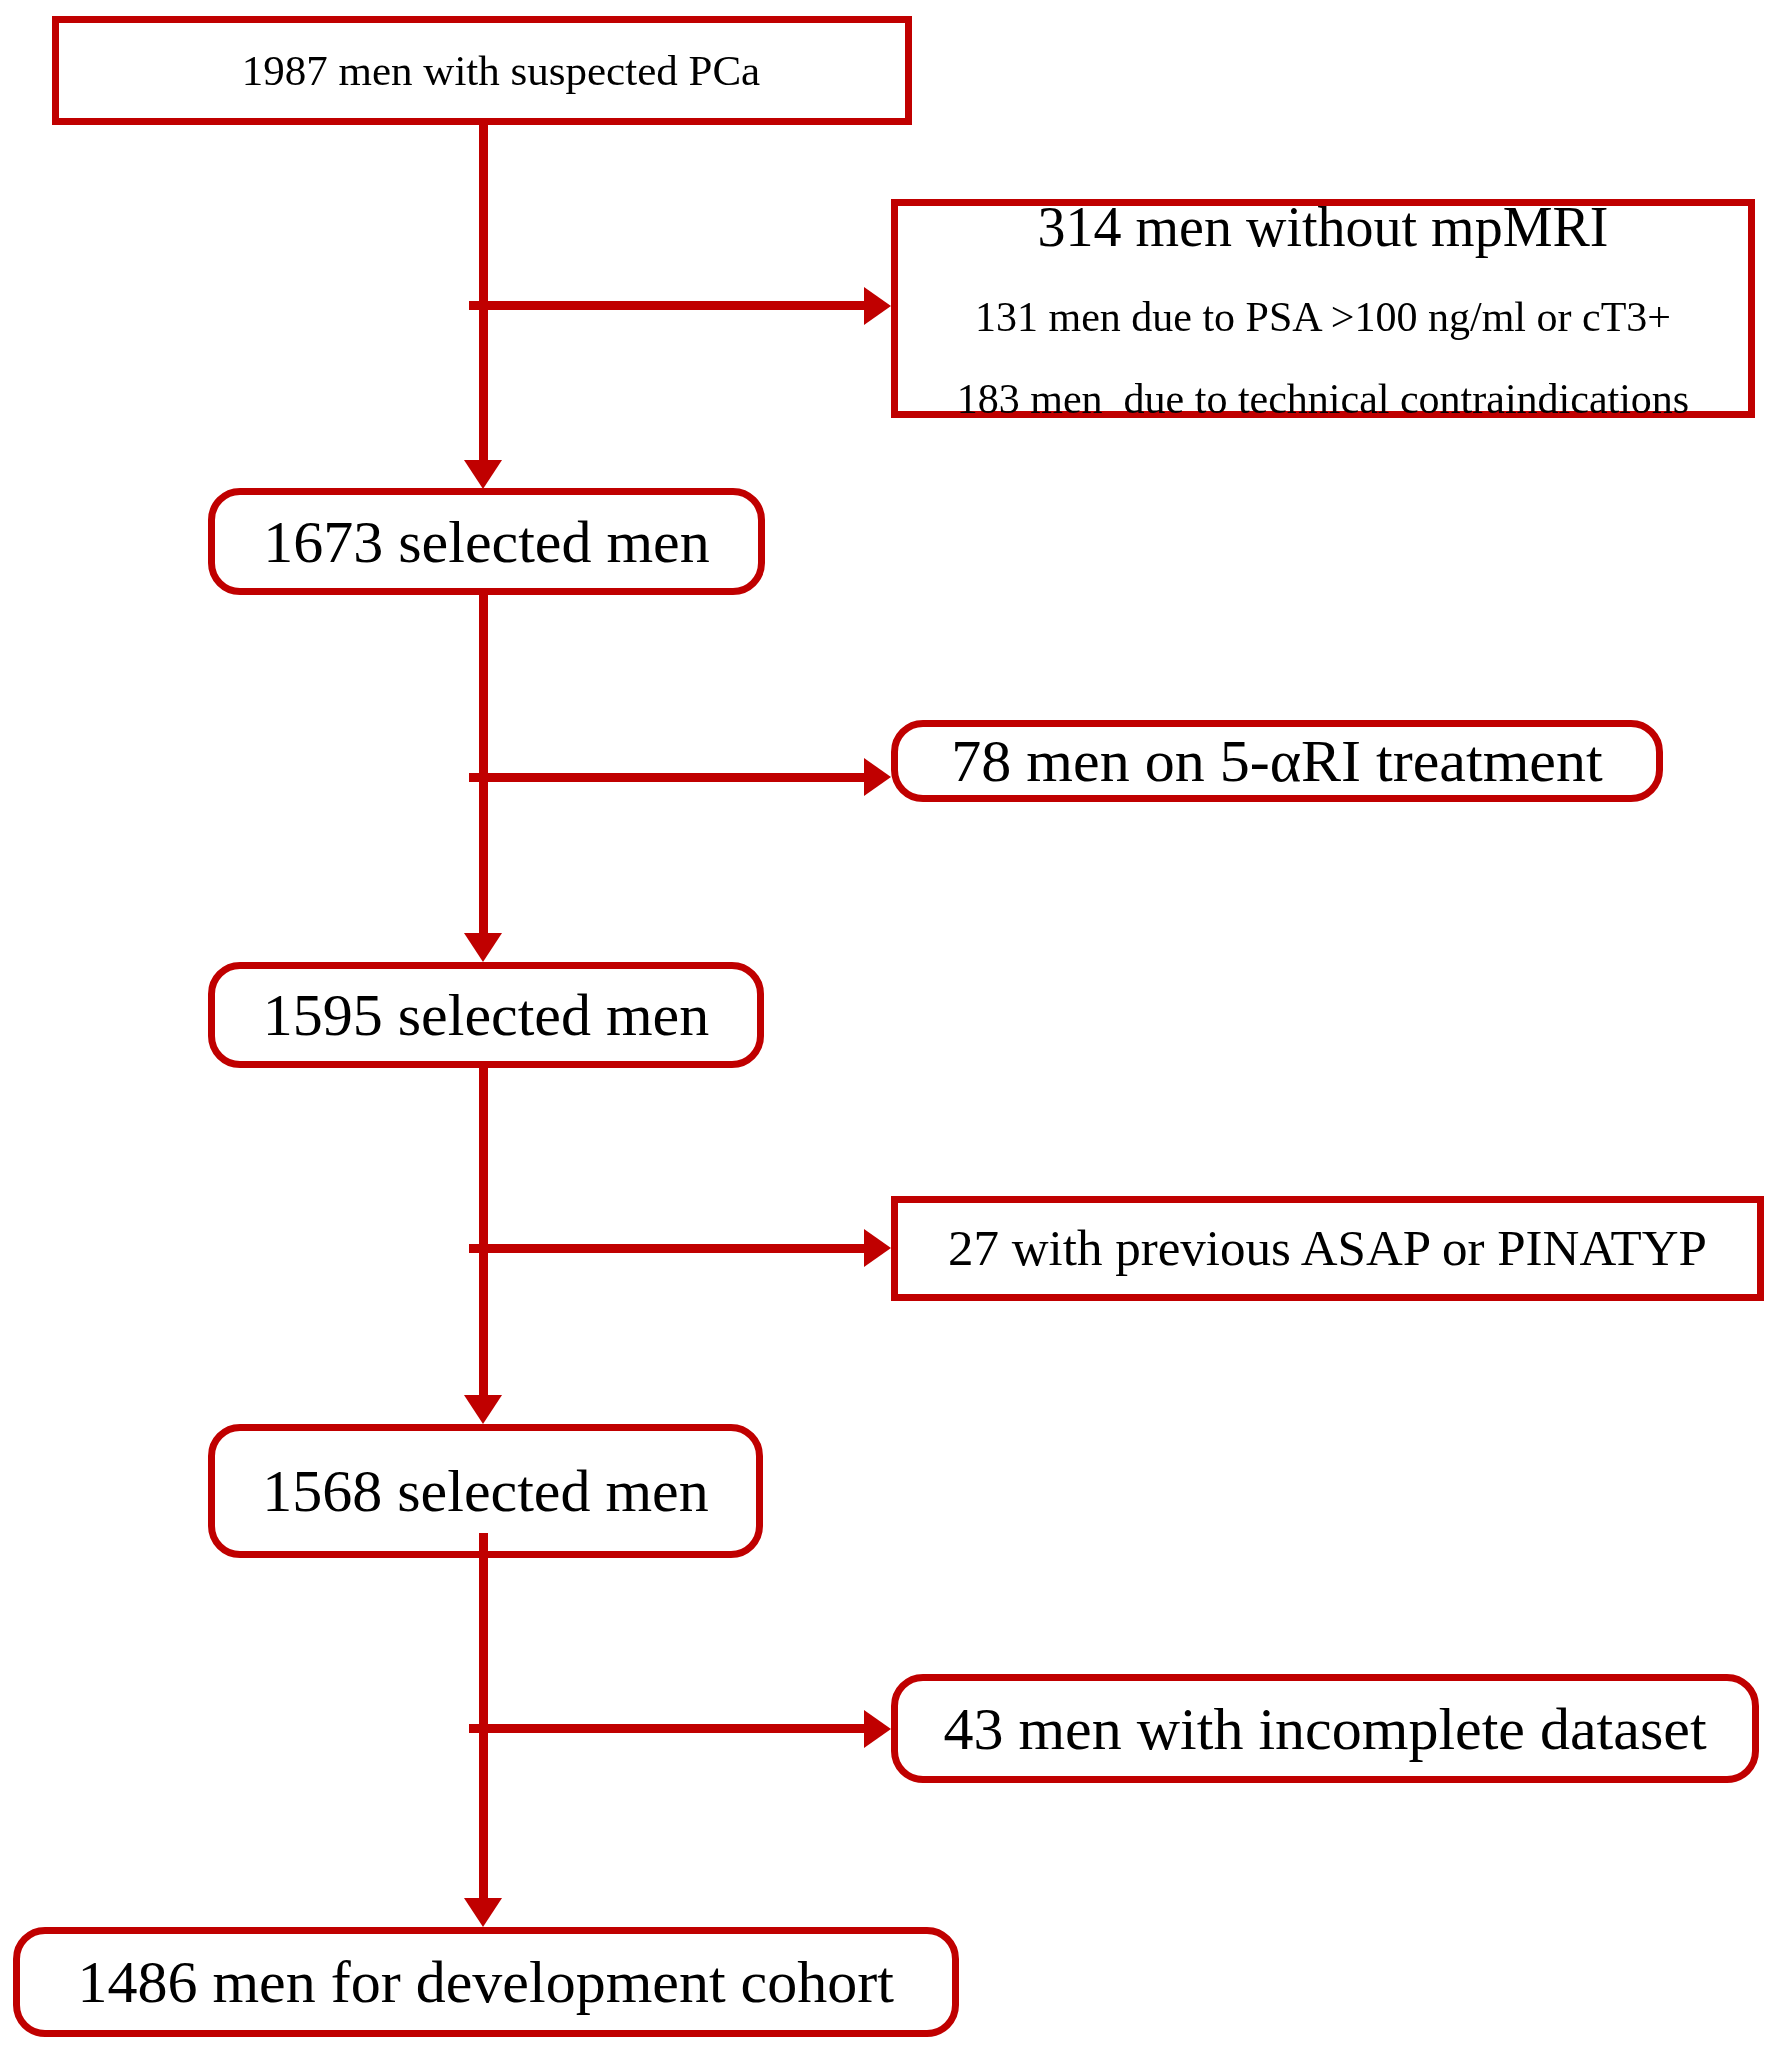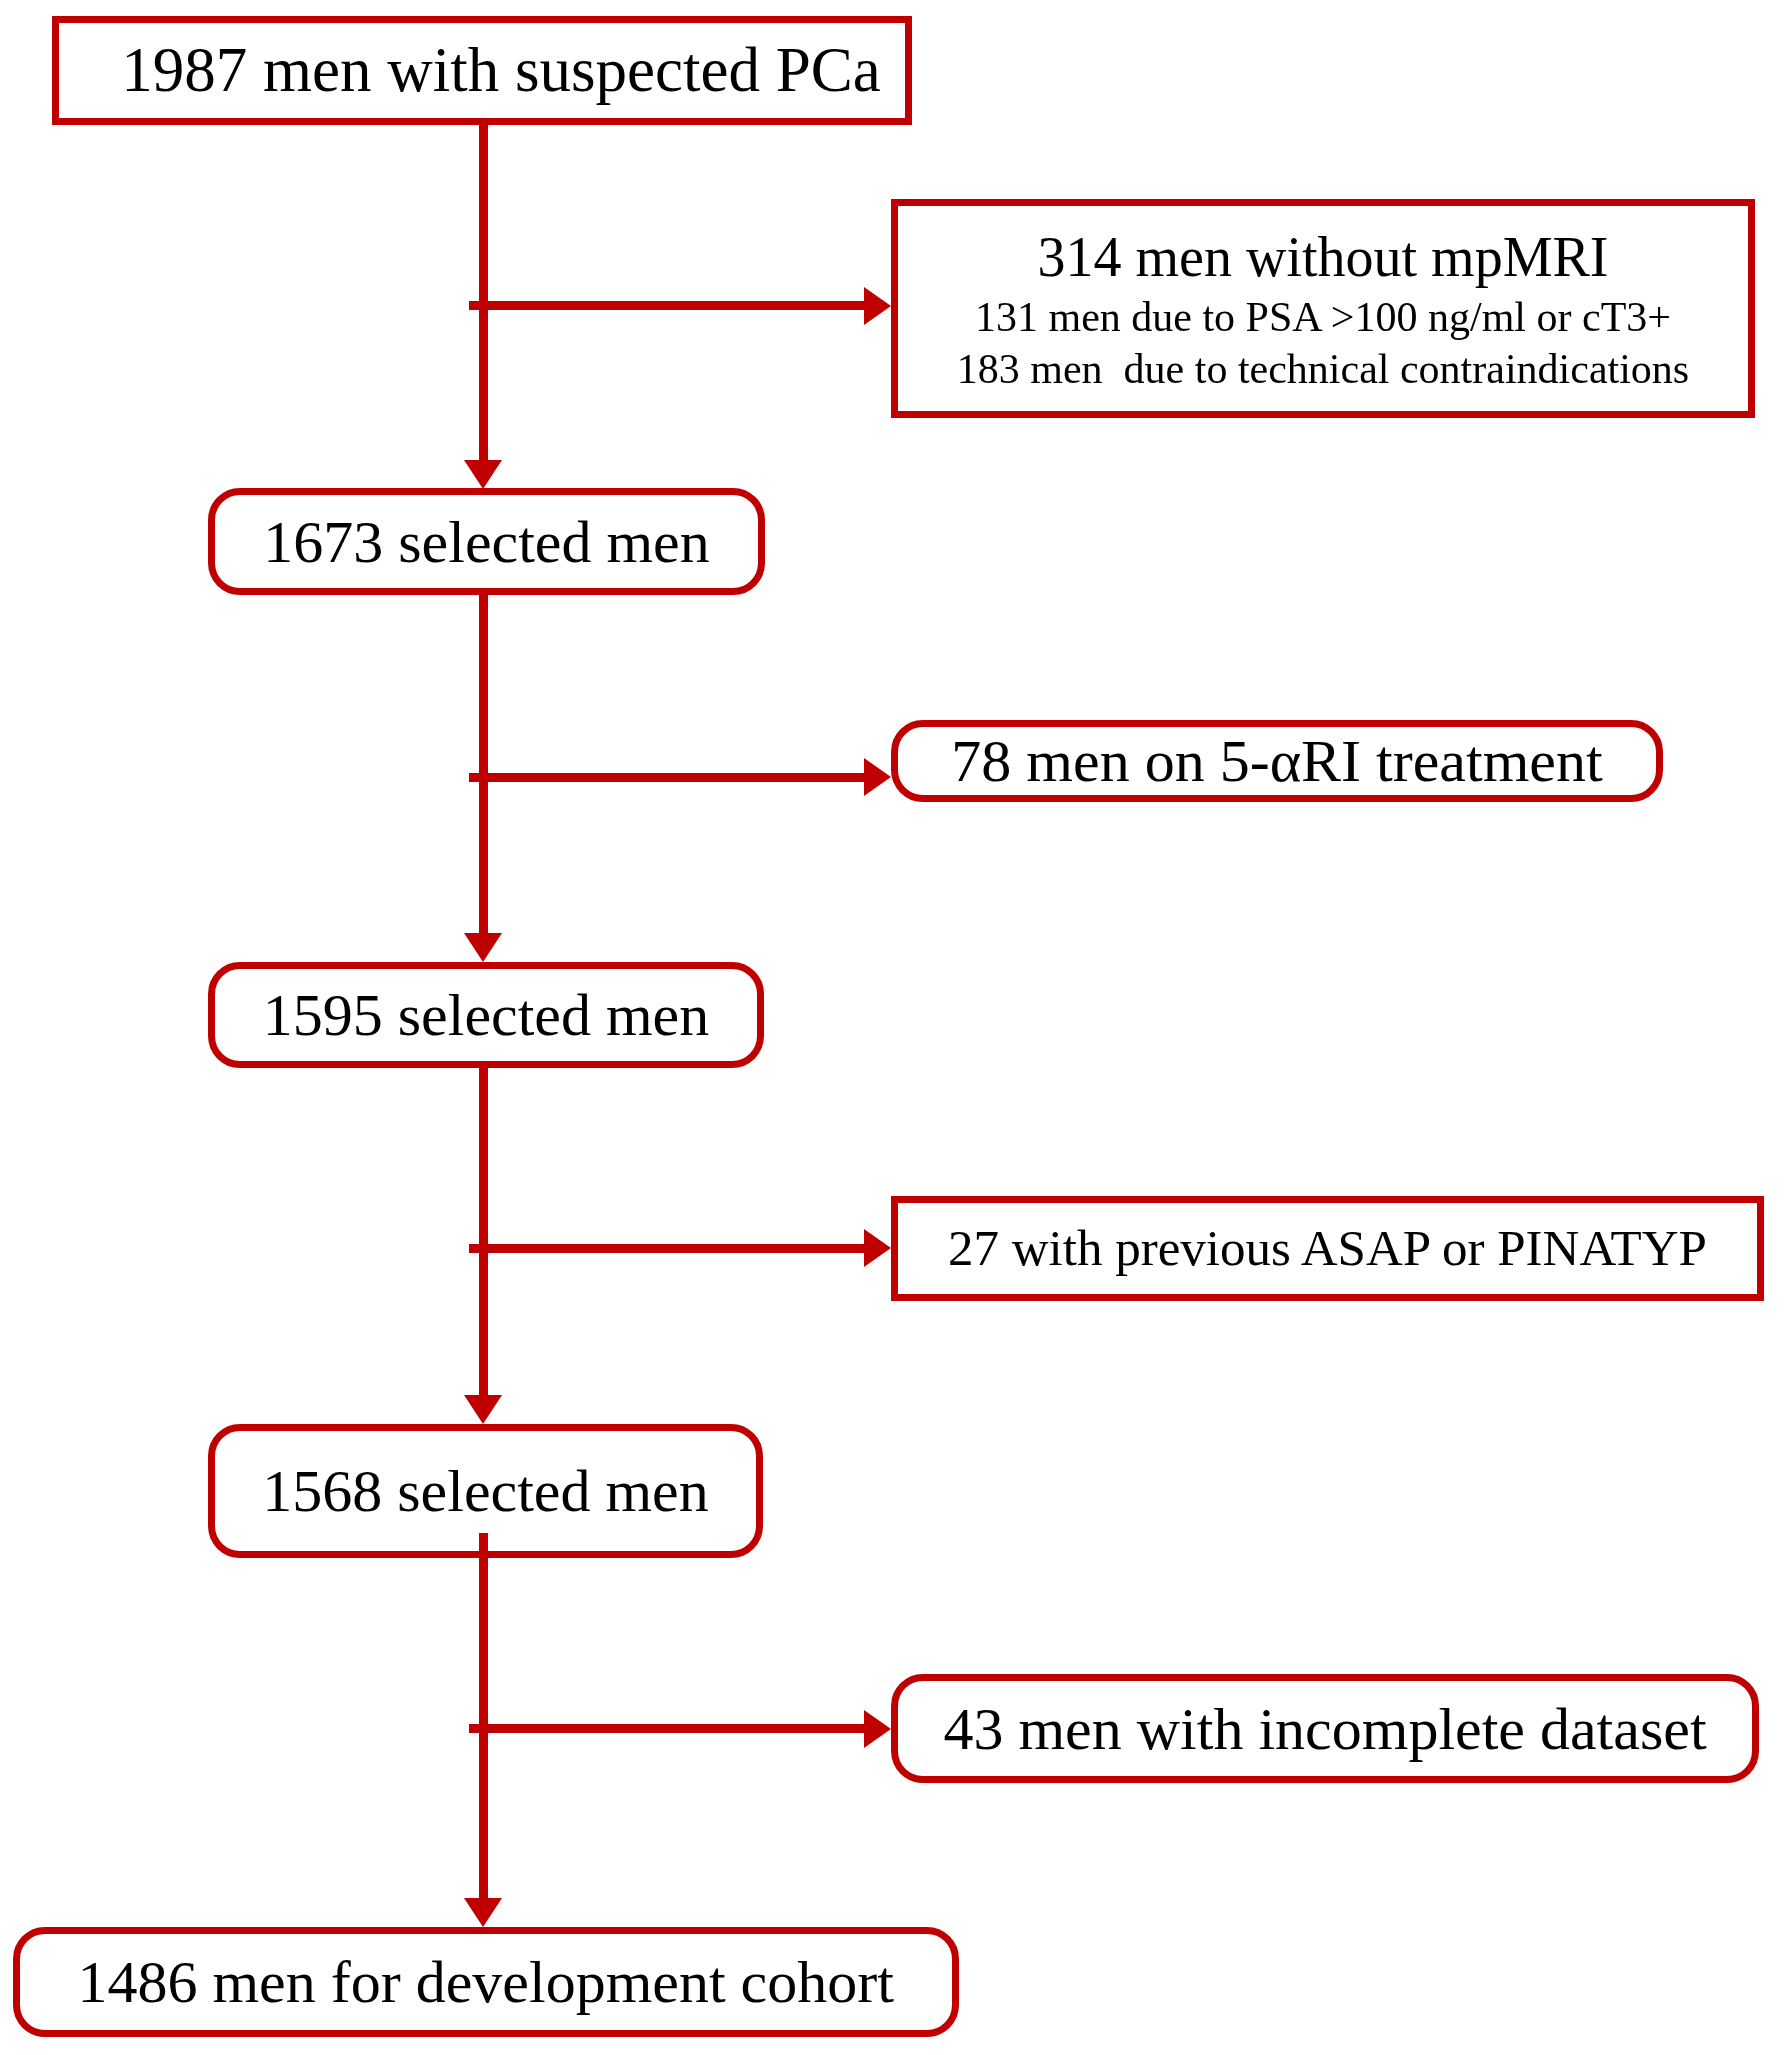--- a/index.html
+++ b/index.html
@@ -27,20 +27,21 @@
     background: var(--bg);
     display: flex;
     align-items: center;
     justify-content: center;
     text-align: center;
     line-height: 1.1;
   }
   .fbox span { white-space: pre-wrap; }
   .stack {
     flex-direction: column;
+    gap: 30px;
   }
   .vline {
     position: absolute;
     width: 9px;
     background: var(--red);
   }
   .hline {
     position: absolute;
     height: 9px;
     background: var(--red);
@@ -52,21 +53,21 @@
     border-right: 19px solid transparent;
     border-top: 29px solid var(--red);
   }
   .arrow-right {
     position: absolute;
     width: 0; height: 0;
     border-top: 19px solid transparent;
     border-bottom: 19px solid transparent;
     border-left: 27px solid var(--red);
   }
-  .fs-main  { font-size: 63px; padding-left: 38px; }
+  .fs-main  { font-size: 43px; padding-left: 38px; }
   .fs-line  { font-size: 60px; border-radius: 32px; }
   .fs-box6  { font-size: 51px; justify-content: center; }
   .fs-title { font-size: 56px; line-height: 1.25; }
   .fs-detail{ font-size: 42px; line-height: 1.22; }
 
   
   #b1 { left: 52px;  top: 16.3px;   width: 860px;  height: 109px; }
   #b2 { left: 891px; top: 199px;  width: 864px;  height: 219px; }
   #b3 { left: 208px; top: 488px;  width: 557px;  height: 107px; }
   #b4 { left: 891px; top: 720px;  width: 772px;  height: 82px; }

